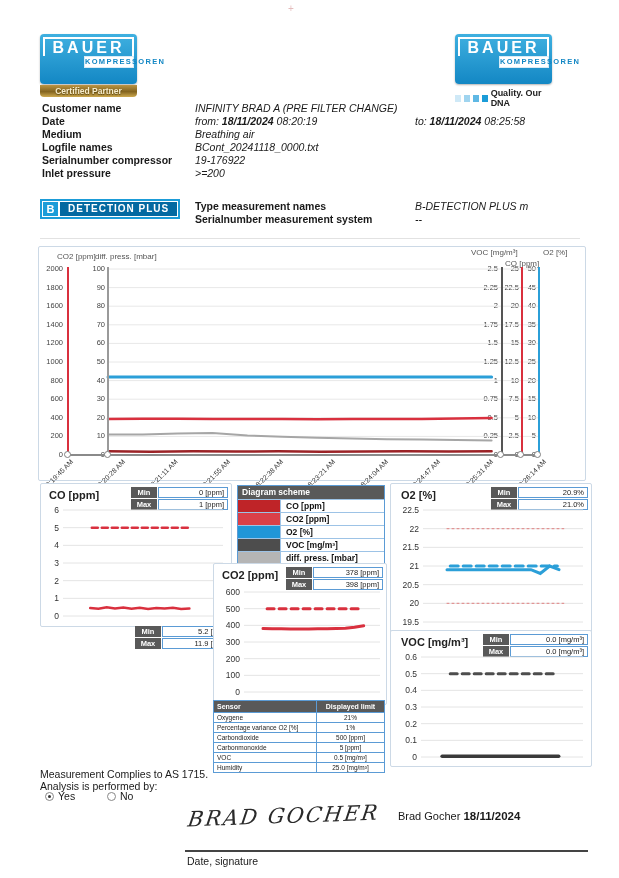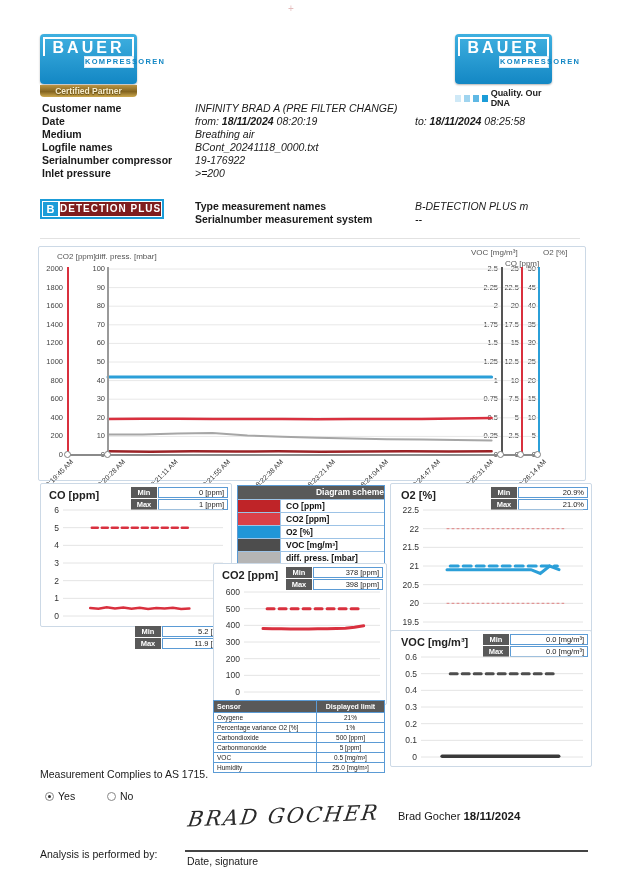--- a/index.html
+++ b/index.html
@@ -24,21 +24,21 @@
   .info{font-size:10.5px;line-height:13px;}
   .info .row{position:relative;white-space:nowrap;}
   .ilabel{display:inline-block;width:153px;font-weight:bold;}
   .ival{font-style:italic;}
   .idate{font-style:italic;font-weight:bold;}
   .ito{position:absolute;left:373px;top:0;font-style:italic;}
 
   
   .bdet{display:inline-flex;align-items:center;border:2px solid #1b9cd8;background:#fff;padding:1px;}
   .bdet-b{width:15px;height:14px;background:#1b9cd8;color:#fff;font-weight:bold;text-align:center;line-height:14px;font-size:11px;}
-  .bdet-text{background:#7f1d1d;color:#fff;font-weight:bold;font-size:10px;letter-spacing:1px;padding:1px 0;margin-left:2px;line-height:12px;}
+  .bdet-text{background:#0369a1;color:#fff;font-weight:bold;font-size:10px;letter-spacing:1px;padding:1px 8px;margin-left:2px;line-height:12px;}
   .dlabel{font-weight:bold;font-size:10.5px;line-height:13px;}
   .dval{font-style:italic;font-size:10.5px;line-height:13px;}
 
   
   .chartbox{border:1px solid #ccd9e6;background:#fff;border-radius:2px;}
   .chart-title{position:absolute;left:8px;top:5px;font-weight:bold;font-size:11px;color:#222;}
   .tickcol{display:flex;flex-direction:column;justify-content:space-between;text-align:right;
            font-size:7.5px;color:#444;}
   .tickcol span{display:block;height:0;line-height:8px;transform:translateY(-4px);}
   .tickcol.big{font-size:8.5px;color:#333;}
@@ -53,21 +53,21 @@
   
   .minmax{position:absolute;top:3px;right:3px;}
   .mm-row{display:flex;gap:1px;margin-bottom:1px;}
   .mm-l{display:inline-block;width:26px;background:#595959;color:#fff;font-weight:bold;font-size:7.5px;
         text-align:center;line-height:11px;}
   .mm-v{display:inline-block;width:62px;background:#fff;border:1px solid #5b9bd5;font-size:7.5px;
         text-align:right;line-height:9px;padding:0 3px;color:#222;}
   .mm-v.wide{width:70px;}
 
   
-  .legend{border:1px solid #5b9bd5;background:#fff;text-align:right;}
+  .legend{border:1px solid #5b9bd5;background:#fff;}
   .leg-head{background:#595959;color:#fff;font-weight:bold;font-size:8.5px;line-height:13px;padding-left:4px;}
   .leg-row{display:flex;align-items:stretch;height:12px;border-top:1px solid #9dc3e6;}
   .leg-sw{width:42px;border-right:1px solid #9dc3e6;}
   .leg-lb{font-size:8.5px;font-weight:600;line-height:12px;padding-left:5px;color:#111;}
 
   
   .stable{border-collapse:collapse;width:172px;font-size:6.5px;color:#222;}
   .stable th{background:#595959;color:#fff;font-size:7px;font-weight:bold;line-height:11px;padding:0 3px;
              border:1px solid #5b9bd5;text-align:left;}
   .stable th.c, .stable td.c{text-align:center;}
@@ -499,21 +499,21 @@
         </tr>
     </tbody>
   </table>
 
   <div class="abs ftext" style="left:40px;top:768px">Measurement Complies to AS 1715.</div>
   <div class="abs ftext" style="left:45px;top:790px">
     <span class="radio sel"></span><span>Yes</span>
     <span style="display:inline-block;width:26px"></span>
     <span class="radio"></span><span>No</span>
   </div>
-  <div class="abs ftext" style="left:40px;top:848px">Analysis is performed by:</div>
+  <div class="abs ftext" style="left:40px;top:780px">Analysis is performed by:</div>
   <div class="abs signature" style="left:188px;top:804px">BRAD GOCHER</div>
   <div class="abs" style="left:398px;top:810px;font-size:11px">
     <span>Brad Gocher</span>
     <span style="font-weight:bold;font-size:11.5px">18/11/2024</span>
   </div>
   <div class="abs sigline" style="left:185px;top:850px;width:403px"></div>
   <div class="abs ftext" style="left:187px;top:855px">Date, signature</div>
 
 </div>
 

